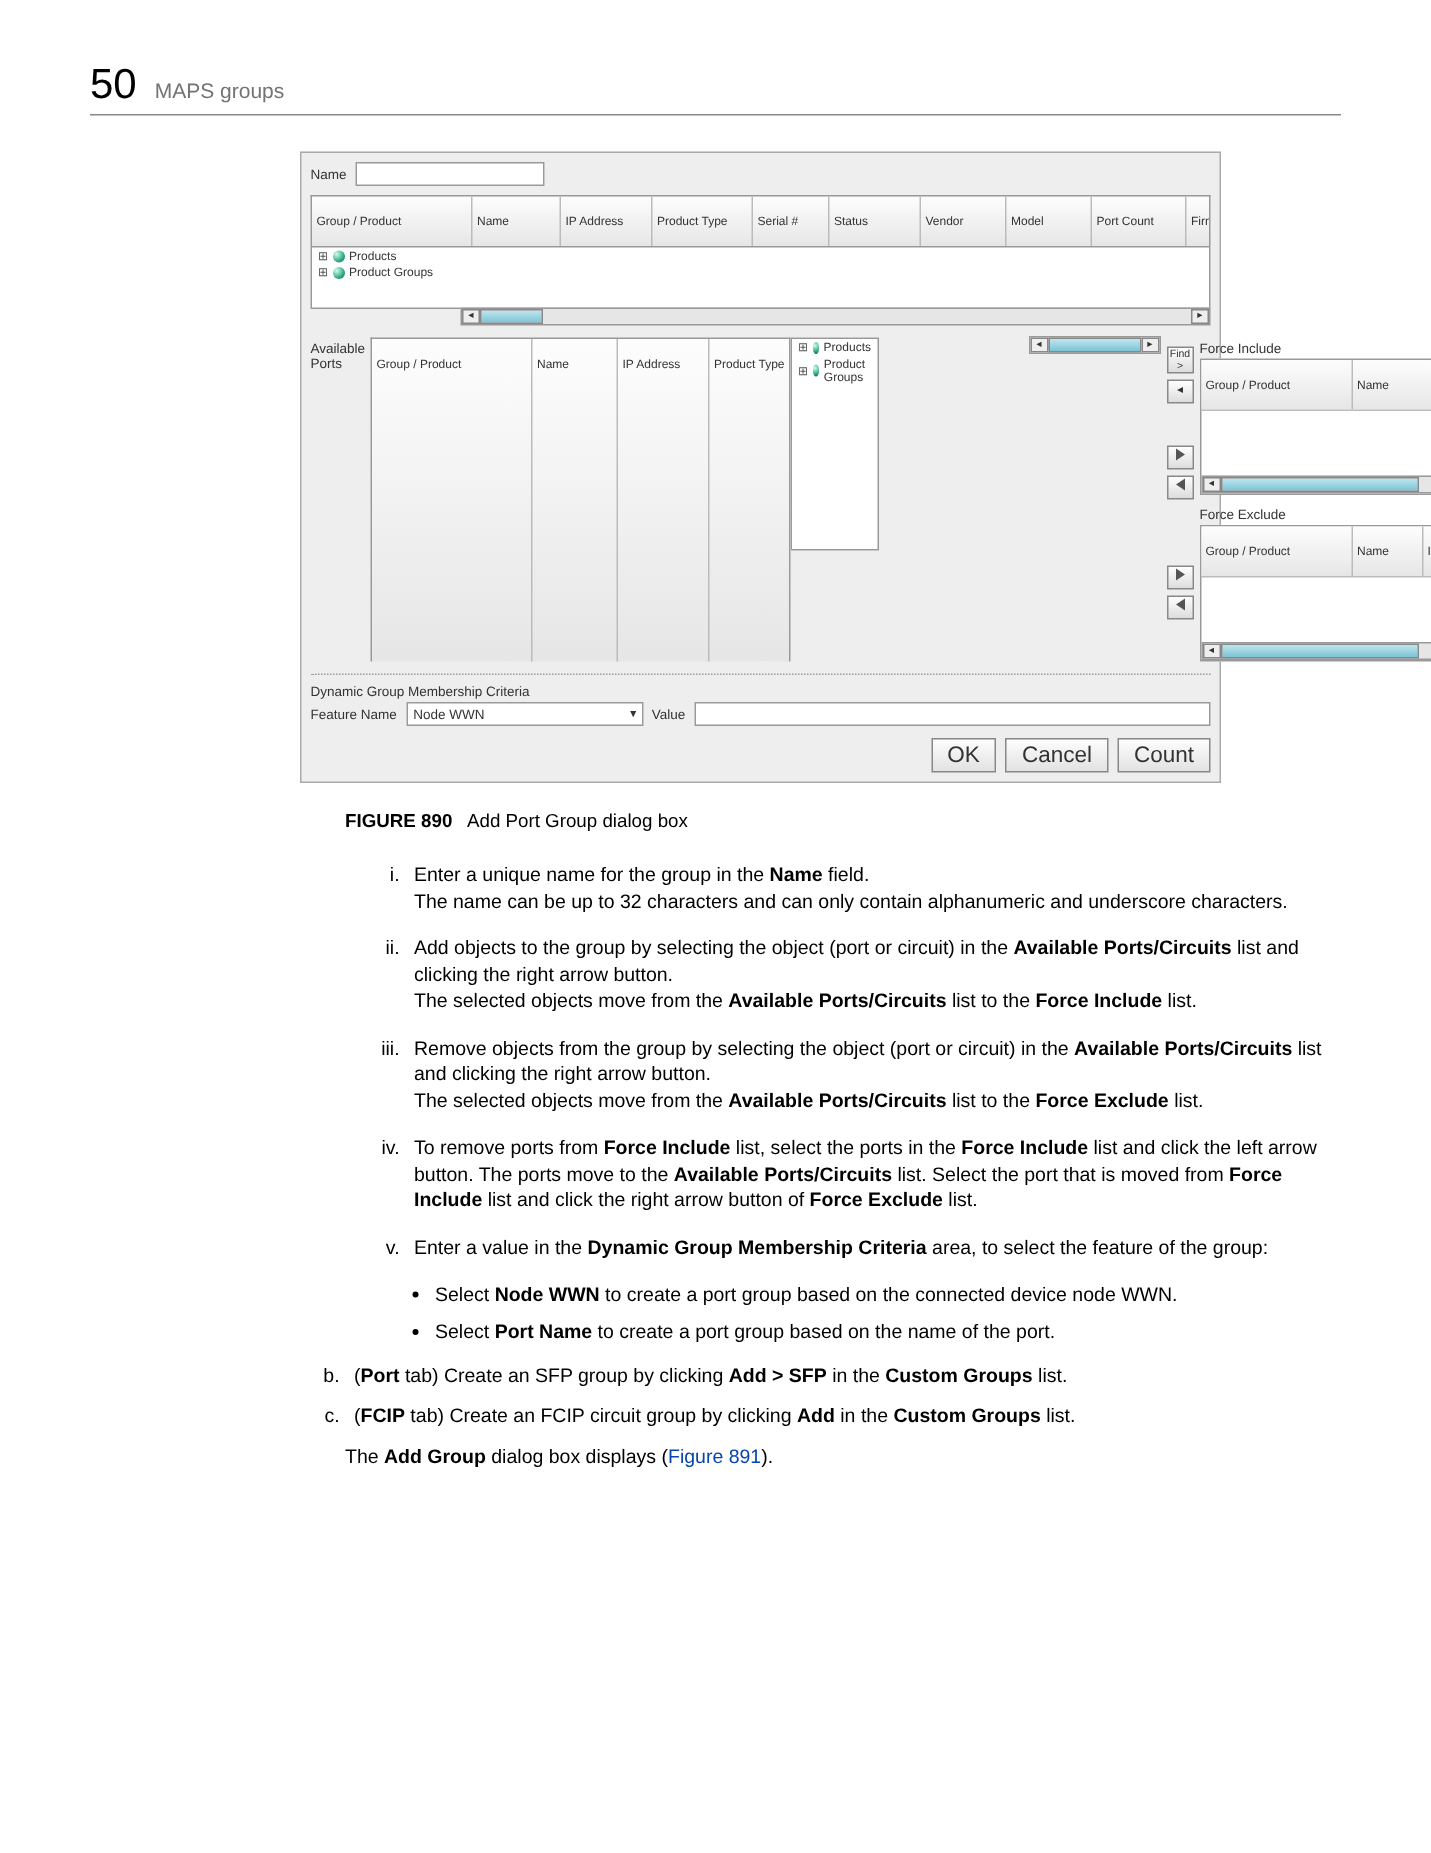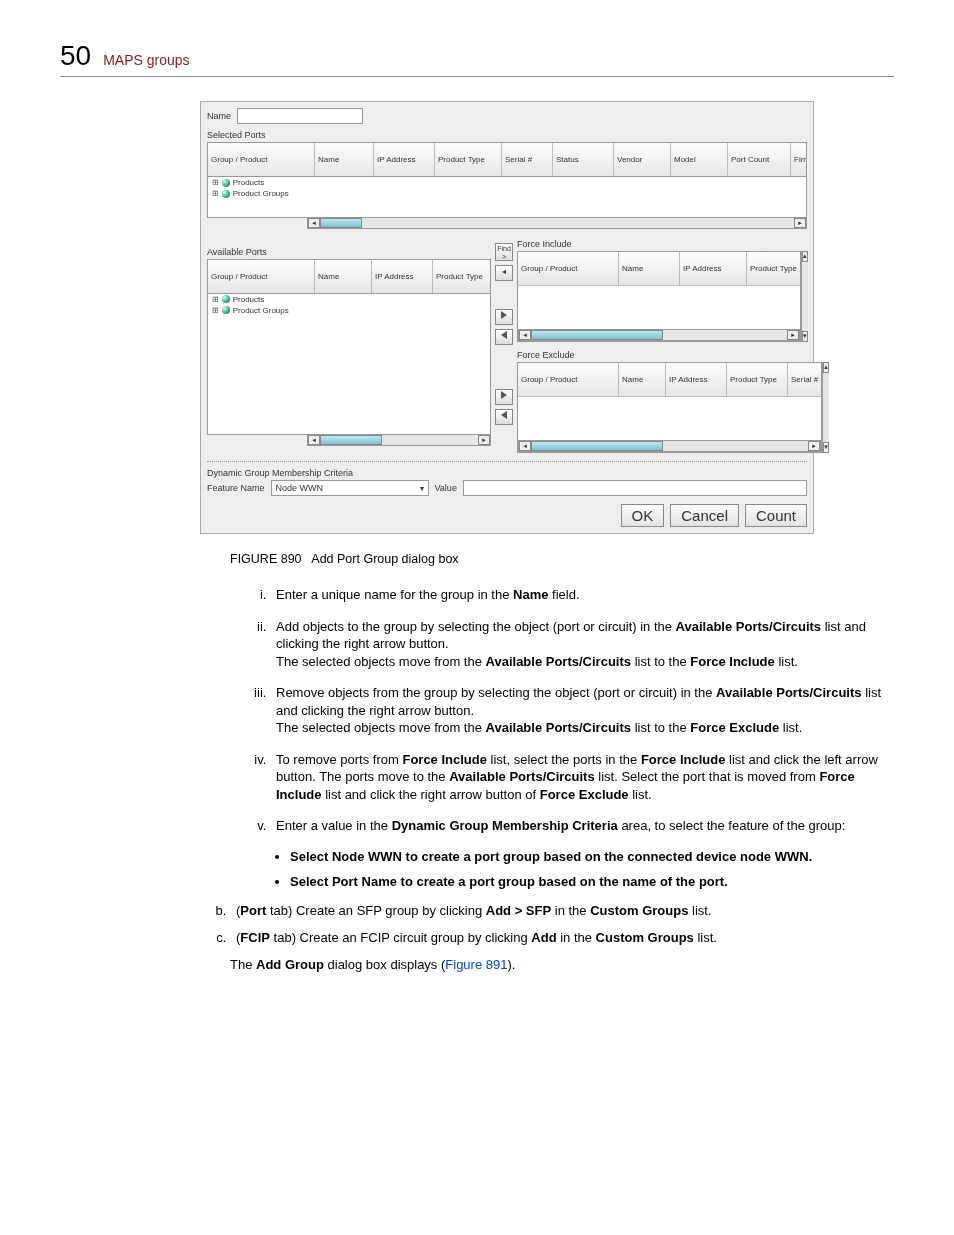--- a/index.html
+++ b/index.html
@@ -17,21 +17,21 @@
     border-bottom: 1px solid #888;
     padding-bottom: 4px;
     margin-bottom: 24px;
   }
   .chap-num {
     font-size: 28px;
     font-weight: normal;
   }
   .chap-title {
     font-size: 14px;
-    color: #7f1d1d;
+    color: #737373;
   }
 
   
   .dialog {
     background: #eee;
     border: 1px solid #aaa;
     width: 600px;
     margin: 0 0 0 140px;
     font-family: Tahoma, Arial, sans-serif;
     font-size: 9px;
@@ -104,21 +104,21 @@
     text-align:center;
   }
   .hscroll .thumb {
     height:8px;
     border:1px solid #888;
     background:linear-gradient(#bfe6ee,#7cc4d6);
     width:40px;
   }
   .hscroll .track { flex:1; }
   .mid-row { display:flex; gap:4px; margin-top:8px;}
-  .left-col { flex:1; display:flex; flex-direction:column;justify-content:center;}
+  .left-col { flex:1; display:flex; flex-direction:row;justify-content:center;}
   .center-col { width:18px; display:flex; flex-direction:column; align-items:center; gap:4px; padding-top:6px;}
   .right-col { width:290px; display:flex; flex-direction:column; gap:6px;}
   .mini-btn {
     width:16px; height:14px;
     border:1px solid #888;
     background:linear-gradient(#fefefe,#ddd);
     font-size:8px; line-height:12px; text-align:center;
     cursor:pointer;
   }
   .arrow-btn svg { width:10px; height:10px; fill:#555;}
@@ -157,32 +157,31 @@
   .dlg-btn {
     border:1px solid #888; background:linear-gradient(#fdfdfd,#e2e2e2);
     font-size:15px; padding:2px 10px; cursor:pointer;
   }
 
   
   .figure-caption {
     margin: 18px 0 20px 170px;
     font-size: 12.5px;
   }
-  .figure-caption b { font-weight:normal; }
+  .figure-caption b { font-weight:bold; }
   ol.roman {
     list-style: lower-roman;
     margin: 0 0 0 210px;
     padding: 0;
   }
   ol.roman > li { margin-bottom: 14px; padding-left: 6px; line-height:1.35;}
   ul.bullets {
     list-style: disc;
     margin: 0 0 0 230px;
     padding: 0;
-    font-weight: bold;
   }
   ul.bullets li { margin-bottom: 10px;}
   ol.letters {
     list-style: lower-alpha;
     margin: 14px 0 0 170px;
     padding:0;
   }
   ol.letters li { margin-bottom:12px; padding-left:6px;}
   .para {
     margin: 12px 0 0 170px;
@@ -197,21 +196,20 @@
   <span class="chap-title">MAPS groups</span>
 </div>
 
 <div class="dialog">
 
   <div class="name-row">
     <span>Name</span>
     <input class="name-input" style="">
   </div>
 
-  <div class="sect-title">Selected Ports</div>
   <div class="table-head">
     <div class="th" style="width:100px">Group / Product</div>
     <div class="th" style="width:52px">Name</div>
     <div class="th" style="width:54px">IP Address</div>
     <div class="th" style="width:60px">Product Type</div>
     <div class="th" style="width:44px">Serial #</div>
     <div class="th" style="width:54px">Status</div>
     <div class="th" style="width:50px">Vendor</div>
     <div class="th" style="width:50px">Model</div>
     <div class="th" style="width:56px">Port Count</div>
@@ -367,20 +365,21 @@
 </div>
 
 <div class="figure-caption">
   <b>FIGURE 890</b>&nbsp;&nbsp;
   <span>Add Port Group dialog box</span>
 </div>
 
 <ol class="roman">
   <li>
     <span>Enter a unique name for the group in the </span><b>Name</b><span> field.</span><br>
+    <span>The name can be up to 32 characters and can only contain alphanumeric and underscore characters.</span>
   </li>
   <li>
     <span>Add objects to the group by selecting the object (port or circuit) in the </span><b>Available Ports/Circuits</b><span> list and clicking the right arrow button.</span><br>
     <span>The selected objects move from the </span><b>Available Ports/Circuits</b><span> list to the </span><b>Force Include</b><span> list.</span>
   </li>
   <li>
     <span>Remove objects from the group by selecting the object (port or circuit) in the </span><b>Available Ports/Circuits</b><span> list and clicking the right arrow button.</span><br>
     <span>The selected objects move from the </span><b>Available Ports/Circuits</b><span> list to the </span><b>Force Exclude</b><span> list.</span>
   </li>
   <li>

